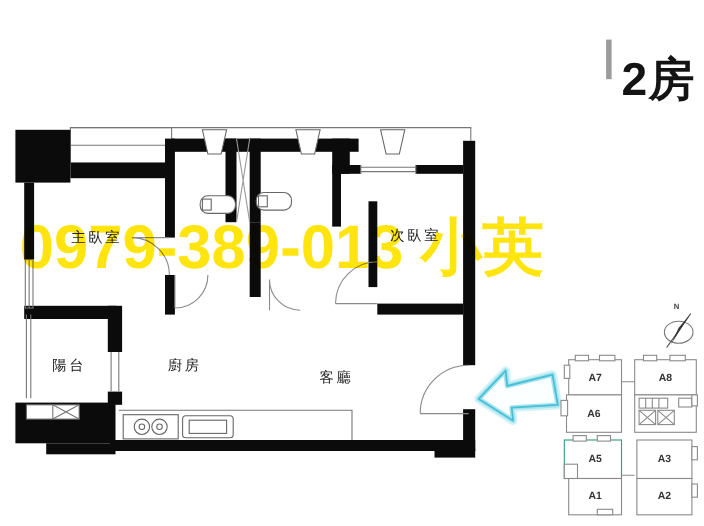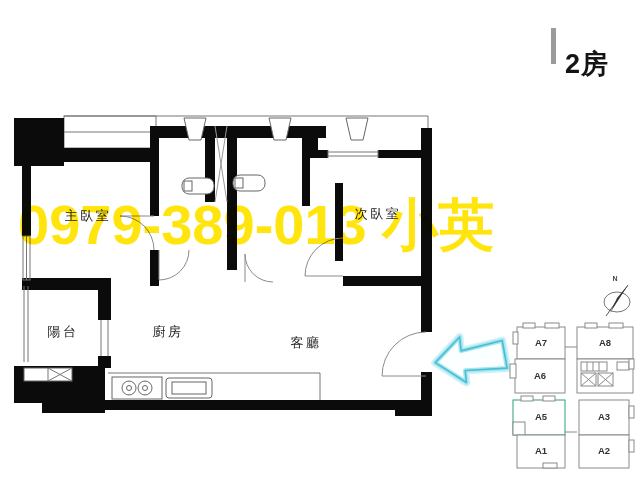--- a/index.html
+++ b/index.html
@@ -1,21 +1,21 @@
 <!DOCTYPE html>
 <html><head>
 <meta charset="utf-8">
 <style>
   html,body{margin:0;padding:0;background:#fff;}
   #canvas{position:relative;width:640px;height:478px;background:#fff;overflow:hidden;
           font-family:"Liberation Sans",sans-serif;}
   
   #hdr{position:absolute;top:14px;left:551px;display:flex;align-items:center;}
   #hdr .bar{width:5px;height:36px;background:#9b9b9b;margin-right:9px;}
-  #hdr .ttl{font-size:27px;font-weight:800;color:#141414;letter-spacing:1px;line-height:1;margin-top:37px;}
+  #hdr .ttl{font-size:42px;font-weight:800;color:#141414;letter-spacing:1px;line-height:1;margin-top:37px;}
   
   #plan{position:absolute;left:8px;top:104px;width:432px;height:322px;}
   #plan .wall{fill:#0b0b0b;stroke:none;}
   #plan .thin{stroke:#777;stroke-width:1;fill:none;}
   #plan .thin2{stroke:#999;stroke-width:1;fill:none;}
   #plan .fix{stroke:#666;stroke-width:1;fill:#fff;}
   #plan .arc{stroke:#8a8a8a;stroke-width:1;fill:none;}
   #plan text{font-size:13px;letter-spacing:2.5px;fill:#222;text-anchor:middle;}
   
   #wm{position:absolute;left:18px;top:194px;width:620px;white-space:nowrap;

